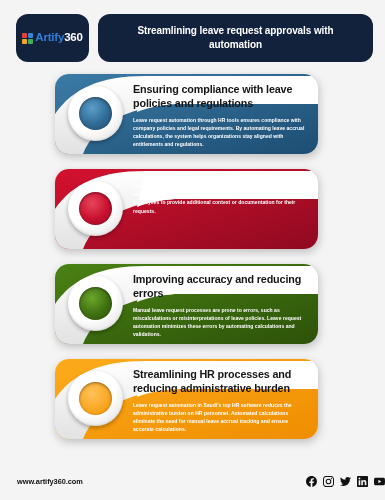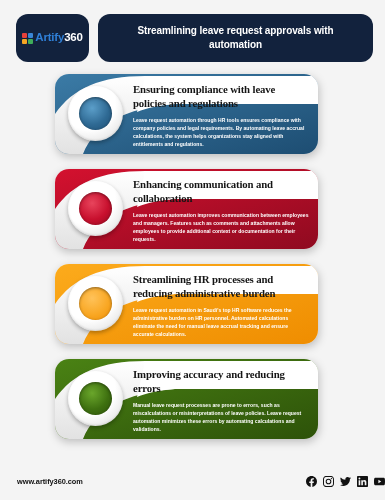--- a/index.html
+++ b/index.html
@@ -128,21 +128,20 @@
     right: 9px;
     top: 8px;
   }
   .card-title {
     margin: 0;
     color: #151515;
     font-size: 10.8px;
     font-weight: bold;
     line-height: 1.32;
     letter-spacing: -0.15px;
-    font-family: Liberation Serif, serif;
   }
   .card-body {
     margin: 5px 0 0 0;
     color: #ffffff;
     font-size: 5.05px;
     line-height: 1.62;
     font-weight: bold;
     letter-spacing: 0.02px;
     max-width: 176px;
   }
@@ -233,22 +232,46 @@
         </linearGradient>
       </defs>
       <rect width="263" height="80" fill="url(#g1)"></rect>
       <path d="M0,80 L0,40 C18,14 46,2 90,2 L263,2 L263,30 L120,30 C70,34 40,50 28,80 Z" fill="url(#w1)"></path>
       <path d="M90,2 L263,2 L263,30 L120,30 C104,31 92,34 82,38 Z" fill="#ffffff"></path>
     </svg>
     <div class="card-disc">
       <span class="card-dot" style="background:radial-gradient(circle at 40% 34%, #e8445c 0%, #c8102e 55%, #8f0a20 100%);"></span>
     </div>
     <div class="card-text">
-      <p class="card-title">Enhancing communication and collaboration</p>
       <p class="card-body">Leave request automation improves communication between employees and managers. Features such as comments and attachments allow employees to provide additional context or documentation for their requests.</p>
+    </div>
+  </div>
+
+  <div class="card">
+    <svg class="card-svg" viewBox="0 0 263 80" preserveAspectRatio="none">
+      <defs>
+        <linearGradient id="g3" x1="0" y1="0" x2="1" y2="1">
+          <stop offset="0%" stop-color="#4a8214"></stop>
+            <stop offset="100%" stop-color="#2d5209"></stop>
+        </linearGradient>
+        <linearGradient id="w3" x1="0" y1="0" x2="0" y2="1">
+          <stop offset="0%" stop-color="#ffffff"></stop>
+            <stop offset="100%" stop-color="#e2e2e2"></stop>
+        </linearGradient>
+      </defs>
+      <rect width="263" height="80" fill="url(#g3)"></rect>
+      <path d="M0,80 L0,40 C18,14 46,2 90,2 L263,2 L263,30 L120,30 C70,34 40,50 28,80 Z" fill="url(#w3)"></path>
+      <path d="M90,2 L263,2 L263,30 L120,30 C104,31 92,34 82,38 Z" fill="#ffffff"></path>
+    </svg>
+    <div class="card-disc">
+      <span class="card-dot" style="background:radial-gradient(circle at 40% 34%, #6aa62b 0%, #3e7010 55%, #2d5209 100%);"></span>
+    </div>
+    <div class="card-text">
+      <p class="card-title">Improving accuracy and reducing errors</p>
+      <p class="card-body">Manual leave request processes are prone to errors, such as miscalculations or misinterpretations of leave policies. Leave request automation minimizes these errors by automating calculations and validations.</p>
     </div>
   </div>
 
   <div class="card">
     <svg class="card-svg" viewBox="0 0 263 80" preserveAspectRatio="none">
       <defs>
         <linearGradient id="g2" x1="0" y1="0" x2="1" y2="1">
           <stop offset="0%" stop-color="#fcab1c"></stop>
             <stop offset="100%" stop-color="#ef8d00"></stop>
         </linearGradient>
@@ -263,45 +286,20 @@
     </svg>
     <div class="card-disc">
       <span class="card-dot" style="background:radial-gradient(circle at 40% 34%, #ffc259 0%, #f9a825 55%, #ef8d00 100%);"></span>
     </div>
     <div class="card-text">
       <p class="card-title">Streamlining HR processes and reducing administrative burden</p>
       <p class="card-body">Leave request automation in Saudi's top HR software reduces the administrative burden on HR personnel. Automated calculations eliminate the need for manual leave accrual tracking and ensure accurate calculations.</p>
     </div>
   </div>
 
-  <div class="card">
-    <svg class="card-svg" viewBox="0 0 263 80" preserveAspectRatio="none">
-      <defs>
-        <linearGradient id="g3" x1="0" y1="0" x2="1" y2="1">
-          <stop offset="0%" stop-color="#4a8214"></stop>
-            <stop offset="100%" stop-color="#2d5209"></stop>
-        </linearGradient>
-        <linearGradient id="w3" x1="0" y1="0" x2="0" y2="1">
-          <stop offset="0%" stop-color="#ffffff"></stop>
-            <stop offset="100%" stop-color="#e2e2e2"></stop>
-        </linearGradient>
-      </defs>
-      <rect width="263" height="80" fill="url(#g3)"></rect>
-      <path d="M0,80 L0,40 C18,14 46,2 90,2 L263,2 L263,30 L120,30 C70,34 40,50 28,80 Z" fill="url(#w3)"></path>
-      <path d="M90,2 L263,2 L263,30 L120,30 C104,31 92,34 82,38 Z" fill="#ffffff"></path>
-    </svg>
-    <div class="card-disc">
-      <span class="card-dot" style="background:radial-gradient(circle at 40% 34%, #6aa62b 0%, #3e7010 55%, #2d5209 100%);"></span>
-    </div>
-    <div class="card-text">
-      <p class="card-title">Improving accuracy and reducing errors</p>
-      <p class="card-body">Manual leave request processes are prone to errors, such as miscalculations or misinterpretations of leave policies. Leave request automation minimizes these errors by automating calculations and validations.</p>
-    </div>
-  </div>
-
 </div>
 
 <div class="footer">
   <span class="site">www.artify360.com</span>
   <div class="socials">
     <a href="#">
       <svg width="11" height="11" viewBox="0 0 24 24" fill="#111">
           <path d="M12 0C5.37 0 0 5.37 0 12c0 6 4.39 10.97 10.13 11.85v-8.38H7.08V12h3.05V9.36c0-3.01 1.79-4.67 4.53-4.67 1.31 0 2.69.23 2.69.23v2.96h-1.51c-1.49 0-1.96.93-1.96 1.88V12h3.33l-.53 3.47h-2.8v8.38C19.61 22.97 24 18 24 12c0-6.63-5.37-12-12-12z"></path>
         </svg>
     </a>

